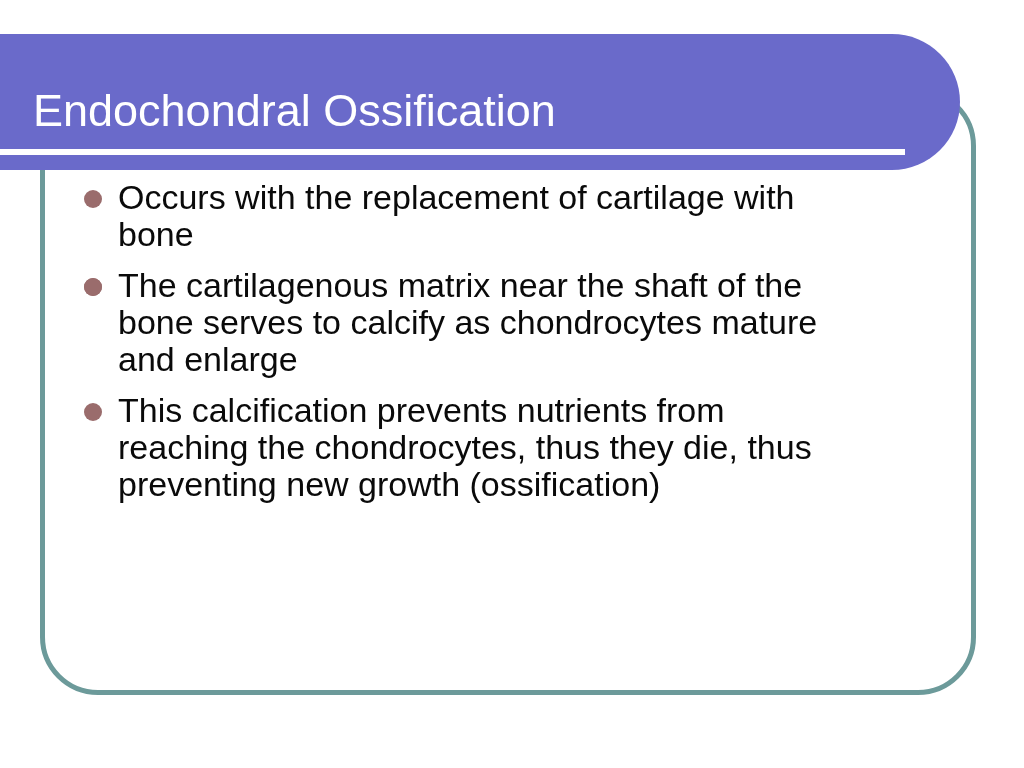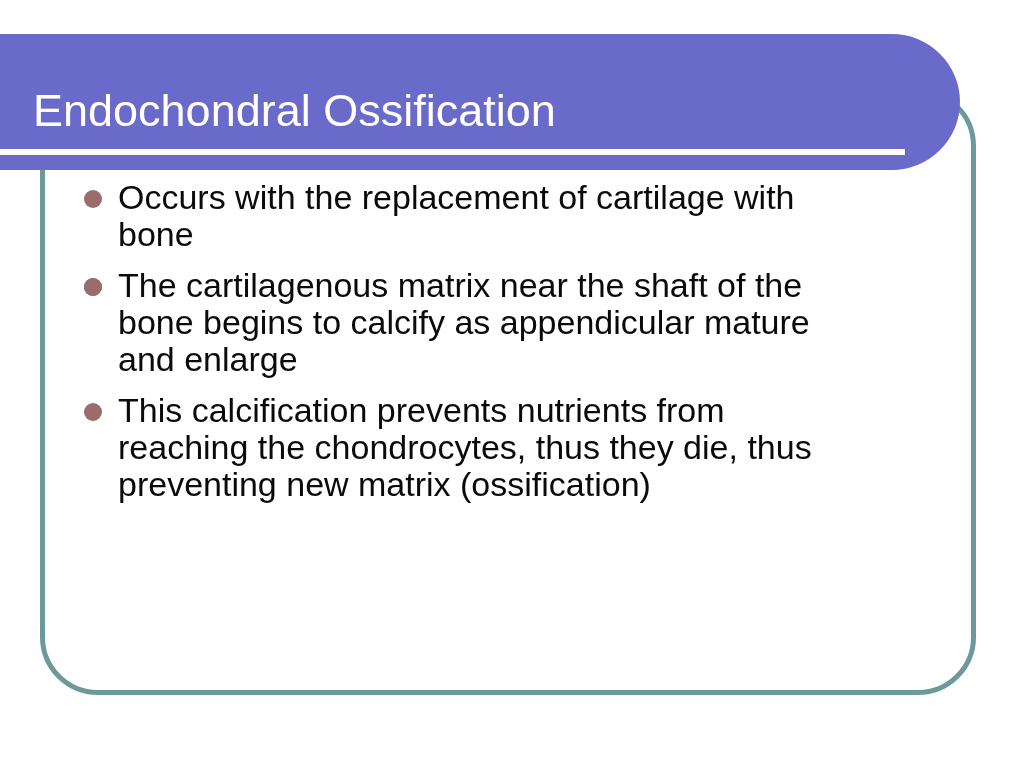--- a/index.html
+++ b/index.html
@@ -111,24 +111,24 @@
       <span class="bullet-dot"></span>
       <span class="bullet-text">Occurs with the replacement of cartilage with
 bone</span>
     </li>
     <li class="bullet-item">
       <span class="bullet-dot"></span>
     </li>
     <li class="bullet-item">
       <span class="bullet-dot"></span>
       <span class="bullet-text">The cartilagenous matrix near the shaft of the
-bone begins to calcify as appendicular mature
+bone serves to calcify as chondrocytes mature
 and enlarge</span>
     </li>
     <li class="bullet-item">
       <span class="bullet-dot"></span>
       <span class="bullet-text">This calcification prevents nutrients from
 reaching the chondrocytes, thus they die, thus
-preventing new matrix (ossification)</span>
+preventing new growth (ossification)</span>
     </li>
   </ul>
 
 </div>
 
 </body></html>

